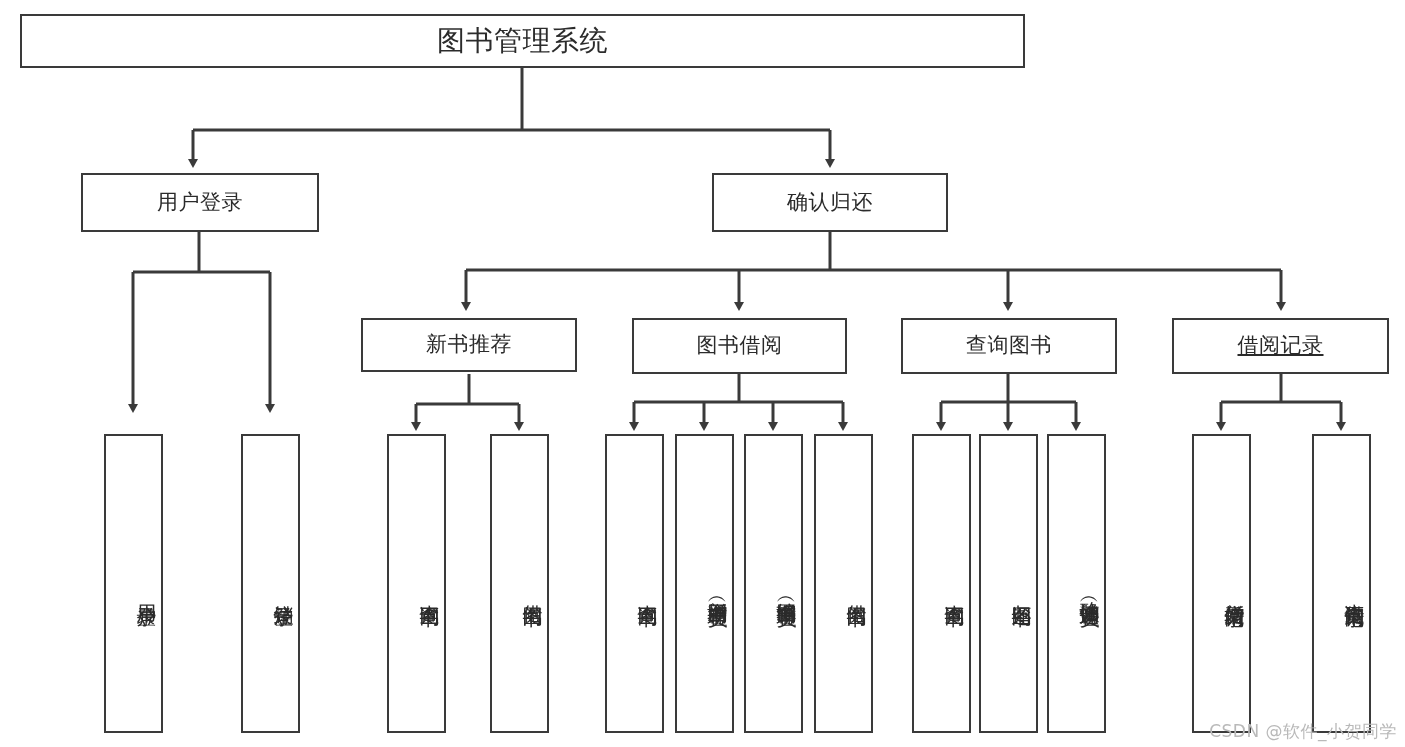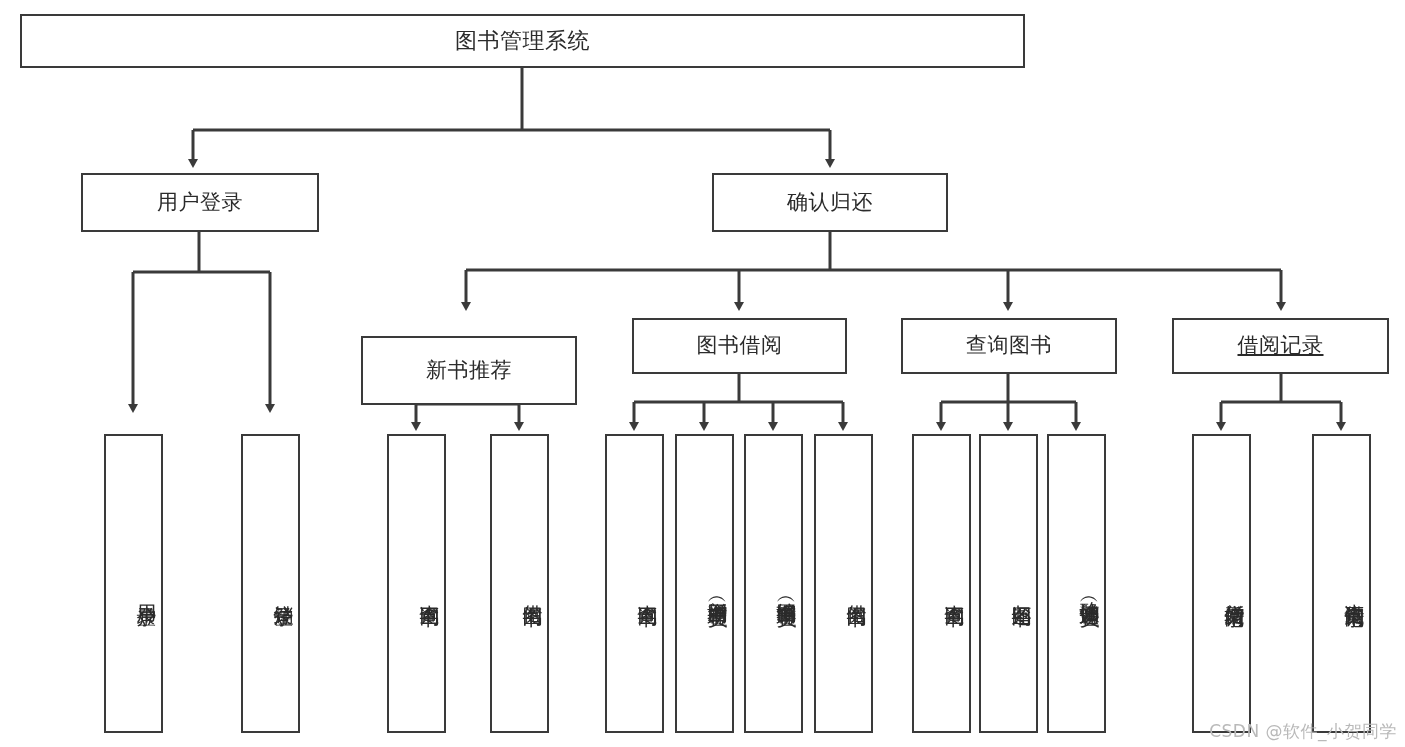--- a/index.html
+++ b/index.html
@@ -49,21 +49,21 @@
     justify-content: center;
     padding-top: 14px;
   }
   .node.v .vtxt {
     writing-mode: vertical-rl;
     text-orientation: upright;
     display: block;
     white-space: nowrap;
   }
   .node.root {
-    font-size: 22px;
+    font-size: 28px;
     font-family: Liberation Serif, serif;
   }
   #watermark {
     position: absolute;
     right: 8px;
     bottom: 4px;
     font-size: 17px;
     color: #b9b9b9;
     letter-spacing: 0.5px;
     white-space: nowrap;
@@ -131,21 +131,21 @@
     <span>图书管理系统</span>
   </div>
 
   <div class="node h" style="left:81px; top:173px; width:238px; height:59px;">
     <span>用户登录</span>
   </div>
   <div class="node h" style="left:712px; top:173px; width:236px; height:59px;">
     <span>确认归还</span>
   </div>
 
-  <div class="node h" style="left:361px; top:336px; width:216px; height:69px;">
+  <div class="node h" style="left:361px; top:318px; width:216px; height:54px;">
     <span>新书推荐</span>
   </div>
   <div class="node h" style="left:632px; top:318px; width:215px; height:56px;align-items:center;">
     <span>图书借阅</span>
   </div>
   <div class="node h" style="left:901px; top:318px; width:216px; height:56px;">
     <span>查询图书</span>
   </div>
   <div class="node h" style="left:1172px; top:318px; width:217px; height:56px;text-decoration:underline;">
     <span>借阅记录</span>

